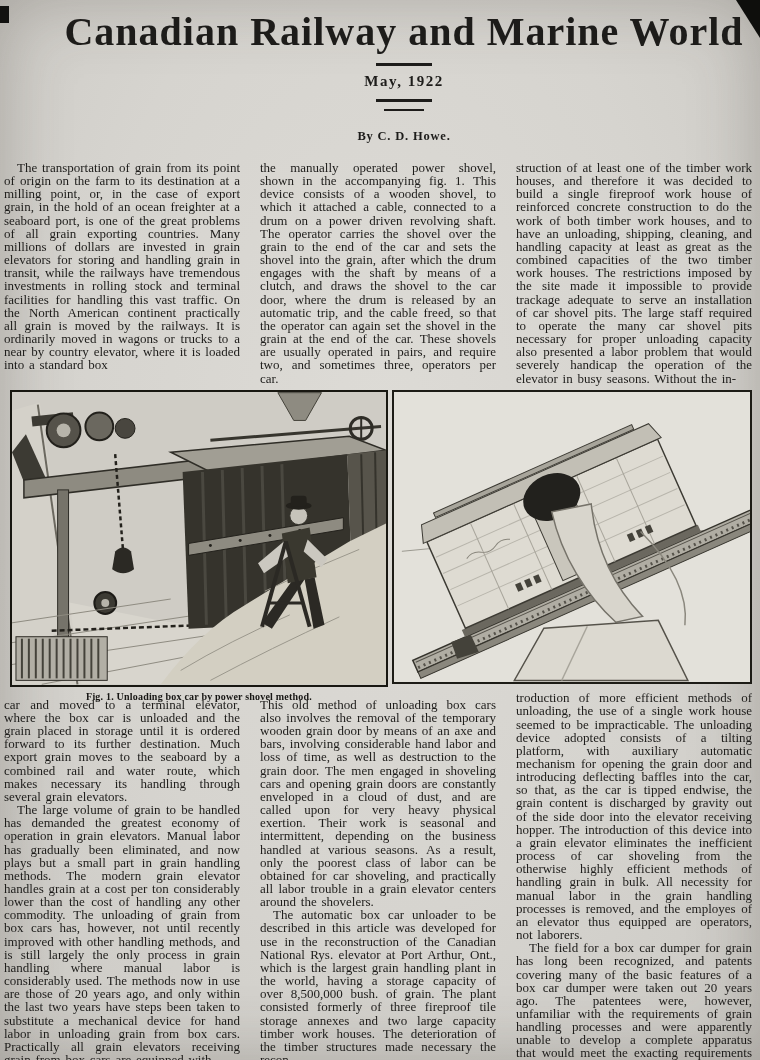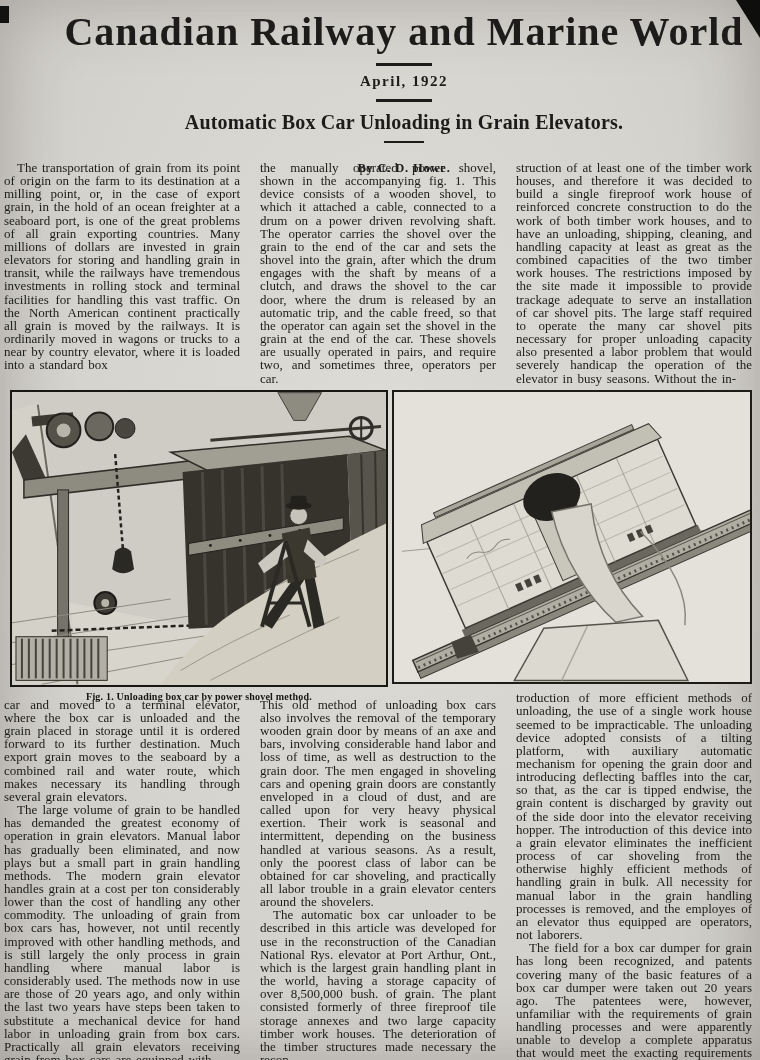--- a/index.html
+++ b/index.html
@@ -41,23 +41,22 @@
 </head>
 <body>
 
 <div class="page">
   <div class="artifact-tl"></div>
   <div class="artifact-tr"></div>
 
   <header>
     <h1 class="masthead">Canadian Railway and Marine World</h1>
     <div class="rule"></div>
-    <div class="issue-date">April, 1922</div>
+    <div class="issue-date">May, 1922</div>
     <div class="rule"></div>
-    <h2 class="article-title">Automatic Box Car Unloading in Grain Elevators.</h2>
     <div class="rule short"></div>
     <div class="byline">By C. D. Howe.</div>
   </header>
 
   <section class="cols top">
     <div class="col">
       <p class="indent">The transportation of grain from its point of origin on the farm to its destination at a milling point, or, in the case of export grain, in the hold of an ocean freighter at a seaboard port, is one of the great problems of all grain exporting countries. Many millions of dollars are invested in grain elevators for storing and handling grain in transit, while the railways have tremendous investments in rolling stock and terminal facilities for handling this vast traffic. On the North American continent practically all grain is moved by the railways. It is ordinarily moved in wagons or trucks to a near by country elevator, where it is loaded into a standard box</p>
     </div>
     <div class="col">
       <p>the manually operated power shovel, shown in the accompanying fig. 1. This device consists of a wooden shovel, to which it attached a cable, connected to a drum on a power driven revolving shaft. The operator carries the shovel over the grain to the end of the car and sets the shovel into the grain, after which the drum engages with the shaft by means of a clutch, and draws the shovel to the car door, where the drum is released by an automatic trip, and the cable freed, so that the operator can again set the shovel in the grain at the end of the car. These shovels are usually operated in pairs, and require two, and sometimes three, operators per car.</p>

